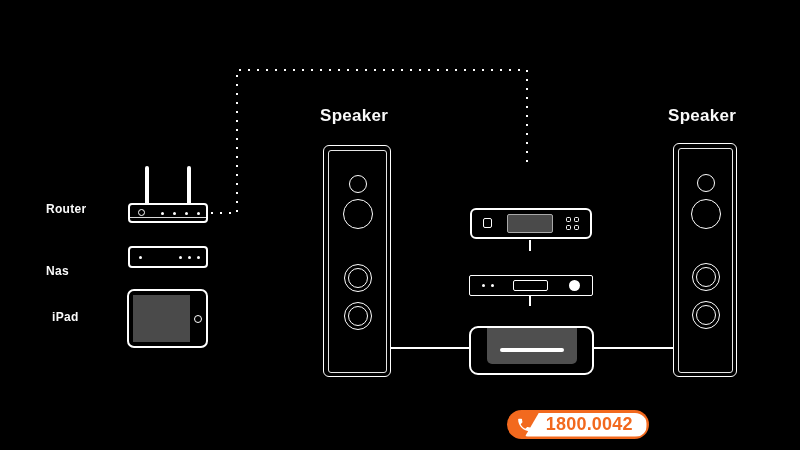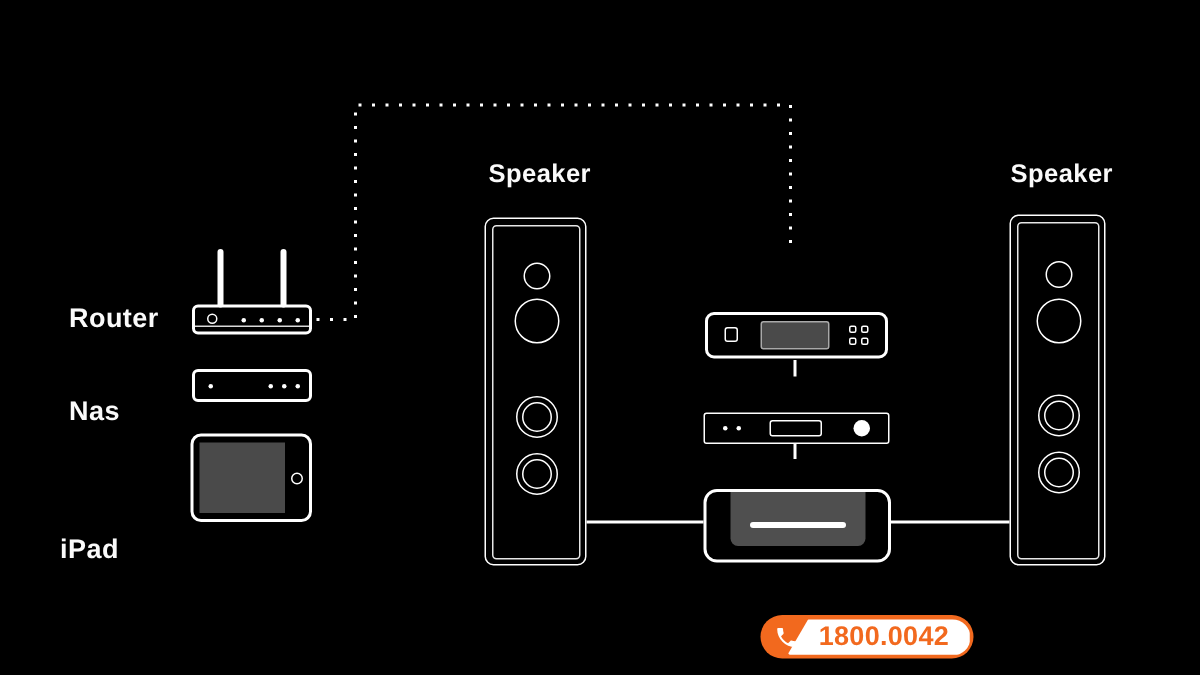--- a/index.html
+++ b/index.html
@@ -2,22 +2,22 @@
 <html><head>
 <meta charset="utf-8">
 <style>
   * { margin:0; padding:0; box-sizing:border-box; }
   html,body { background:#000; }
   .canvas {
     position:relative; width:800px; height:450px; background:#000;
     font-family:"Liberation Sans", sans-serif; color:#fafafa; overflow:hidden;
   }
   .abs { position:absolute; }
-  .label { font-size:18px; font-weight:600; letter-spacing:.3px; color:#fafafa; }
-  .label.center { text-align:right; }
+  .label { font-size:12px; font-weight:600; letter-spacing:.3px; color:#fafafa; }
+  .label.center { text-align:left; }
 
   
   .wires { position:absolute; left:0; top:0; pointer-events:none; }
 
   
   .router { left:128px; top:166px; width:80px; height:57px; }
   .antenna { position:absolute; top:0; width:4px; height:39px; background:#fff; border-radius:2px; }
   .router-body { position:absolute; left:0; top:37px; width:80px; height:20px;
     border:2px solid #fff; border-radius:4px; }
   .router-base { position:absolute; left:0; right:0; bottom:3px; height:1px; background:rgba(255,255,255,.85); }
@@ -76,21 +76,21 @@
   <svg class="wires" width="800" height="450" viewBox="0 0 800 450">
     <path d="M211 213 H237 V70 H527 V165" fill="none" stroke="#ffffff" stroke-width="2" stroke-dasharray="2 7"></path>
     <path d="M530 240 V251" stroke="#ffffff" stroke-width="2"></path>
     <path d="M530 296 V306" stroke="#ffffff" stroke-width="2"></path>
     <path d="M391 348 H469" stroke="#ffffff" stroke-width="2"></path>
     <path d="M594 348 H673" stroke="#ffffff" stroke-width="2"></path>
   </svg>
 
   <div class="abs label" style="left:46px; top:202px;">Router</div>
   <div class="abs label" style="left:46px; top:264px;">Nas</div>
-  <div class="abs label" style="left:40px; top:310px;margin-top:46px;">iPad</div>
+  <div class="abs label" style="left:52px; top:310px;">iPad</div>
 
   <div class="abs router">
     <span class="antenna" style="left:17px;"></span>
     <span class="antenna" style="left:59px;"></span>
     <div class="router-body">
       <span class="ring" style="position:absolute; left:8px; top:4px; width:7px; height:7px;"></span>
       <span class="dot" style="left:31px; top:6.5px;"></span>
       <span class="dot" style="left:43px; top:6.5px;"></span>
       <span class="dot" style="left:55px; top:6.5px;"></span>
       <span class="dot" style="left:67px; top:6.5px;"></span>

